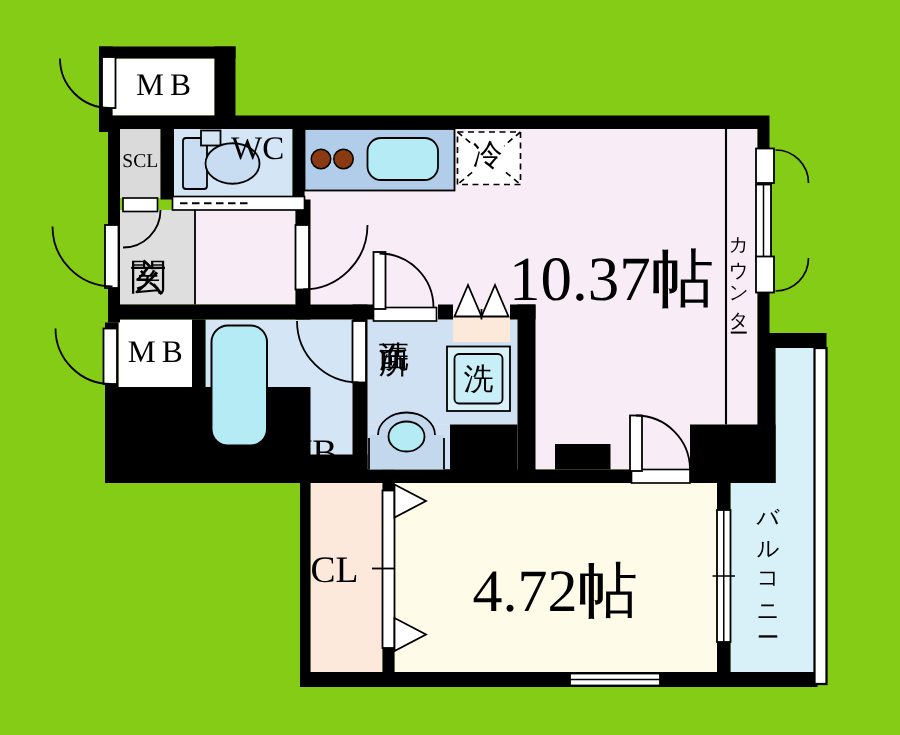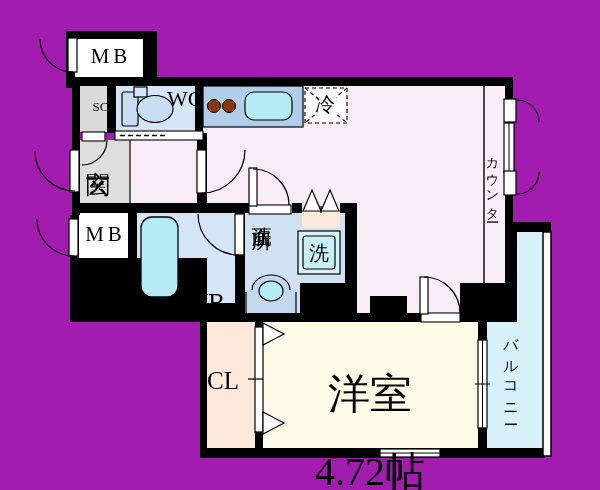--- a/index.html
+++ b/index.html
@@ -1,16 +1,16 @@
 <!DOCTYPE html>
 <html><head>
 <meta charset="utf-8">
 <style>
   html,body{margin:0;padding:0;background:#ffffff;}
-  #plan{position:relative;width:600px;height:490px;background:#a21caf;overflow:hidden;
+  #plan{position:relative;width:600px;height:490px;background:#84cc16;overflow:hidden;
         font-family:"Liberation Serif","DejaVu Serif",serif;color:#000;}
   #plan svg{position:absolute;left:0;top:0;}
   .lbl{position:absolute;white-space:pre;line-height:1;}
   .center{text-align:center;}
   .vert{writing-mode:vertical-rl;text-orientation:mixed;}
   .mb{font-size:21px;letter-spacing:4px;text-indent:4px;}
   .scl{font-size:13px;}
   .wc{font-size:22px;line-height:21px;width:18px;word-break:break-all;text-align:center;}
   .genkan{font-size:24px;letter-spacing:3px;}
   .ub{font-size:25px;}
@@ -200,30 +200,30 @@
       <g>
         <rect x="380" y="449" width="60" height="8" fill="#ffffff" stroke="#000" stroke-width="1.2"></rect>
         <line x1="380" y1="453" x2="440" y2="453" stroke="#000" stroke-width="1"></line>
       </g>
 
       <rect x="543" y="232" width="8" height="224" fill="#ffffff" stroke="#000" stroke-width="1.5"></rect>
     </g>
   </svg>
 
   <div class="lbl mb center" style="left:75px;top:46px;width:68px;">MB</div>
-  <div class="lbl scl center" style="left:80px;top:100px;width:27px;padding-left:11px;">SCL</div>
-  <div class="lbl wc" style="left:167px;top:88px;text-align:center;">WC</div>
+  <div class="lbl scl center" style="left:80px;top:100px;width:27px;">SCL</div>
+  <div class="lbl wc" style="left:154px;top:88px;text-align:center;">WC</div>
   <div class="lbl genkan vert" style="left:86px;top:152px;">玄関</div>
   <div class="lbl mb center" style="left:79px;top:224px;width:49px;">MB</div>
   <div class="lbl ub center" style="left:180px;top:242px;width:55px;margin-top:48px;">UB</div>
   <div class="lbl senmen vert" style="left:252px;top:211px;">洗面所</div>
   <div class="lbl small-jp" style="left:309px;top:243px;">洗</div>
   <div class="lbl small-jp fridge" style="left:314px;top:94px;">冷</div>
   <div class="lbl center" style="left:325px;top:133px;width:165px;">
+    <div class="ldk2">10.37帖</div>
   </div>
   <div class="lbl counter vert" style="left:486px;top:148px;">カウンター</div>
   <div class="lbl cl center" style="left:207px;top:368px;width:24px;">CL</div>
   <div class="lbl center" style="left:275px;top:339px;width:190px;">
-    <div class="yo1">洋室</div>
     <div class="yo2">4.72帖</div>
   </div>
   <div class="lbl balc vert" style="left:503px;top:328px;">バルコニー</div>
 </div>
 
 </body></html>

